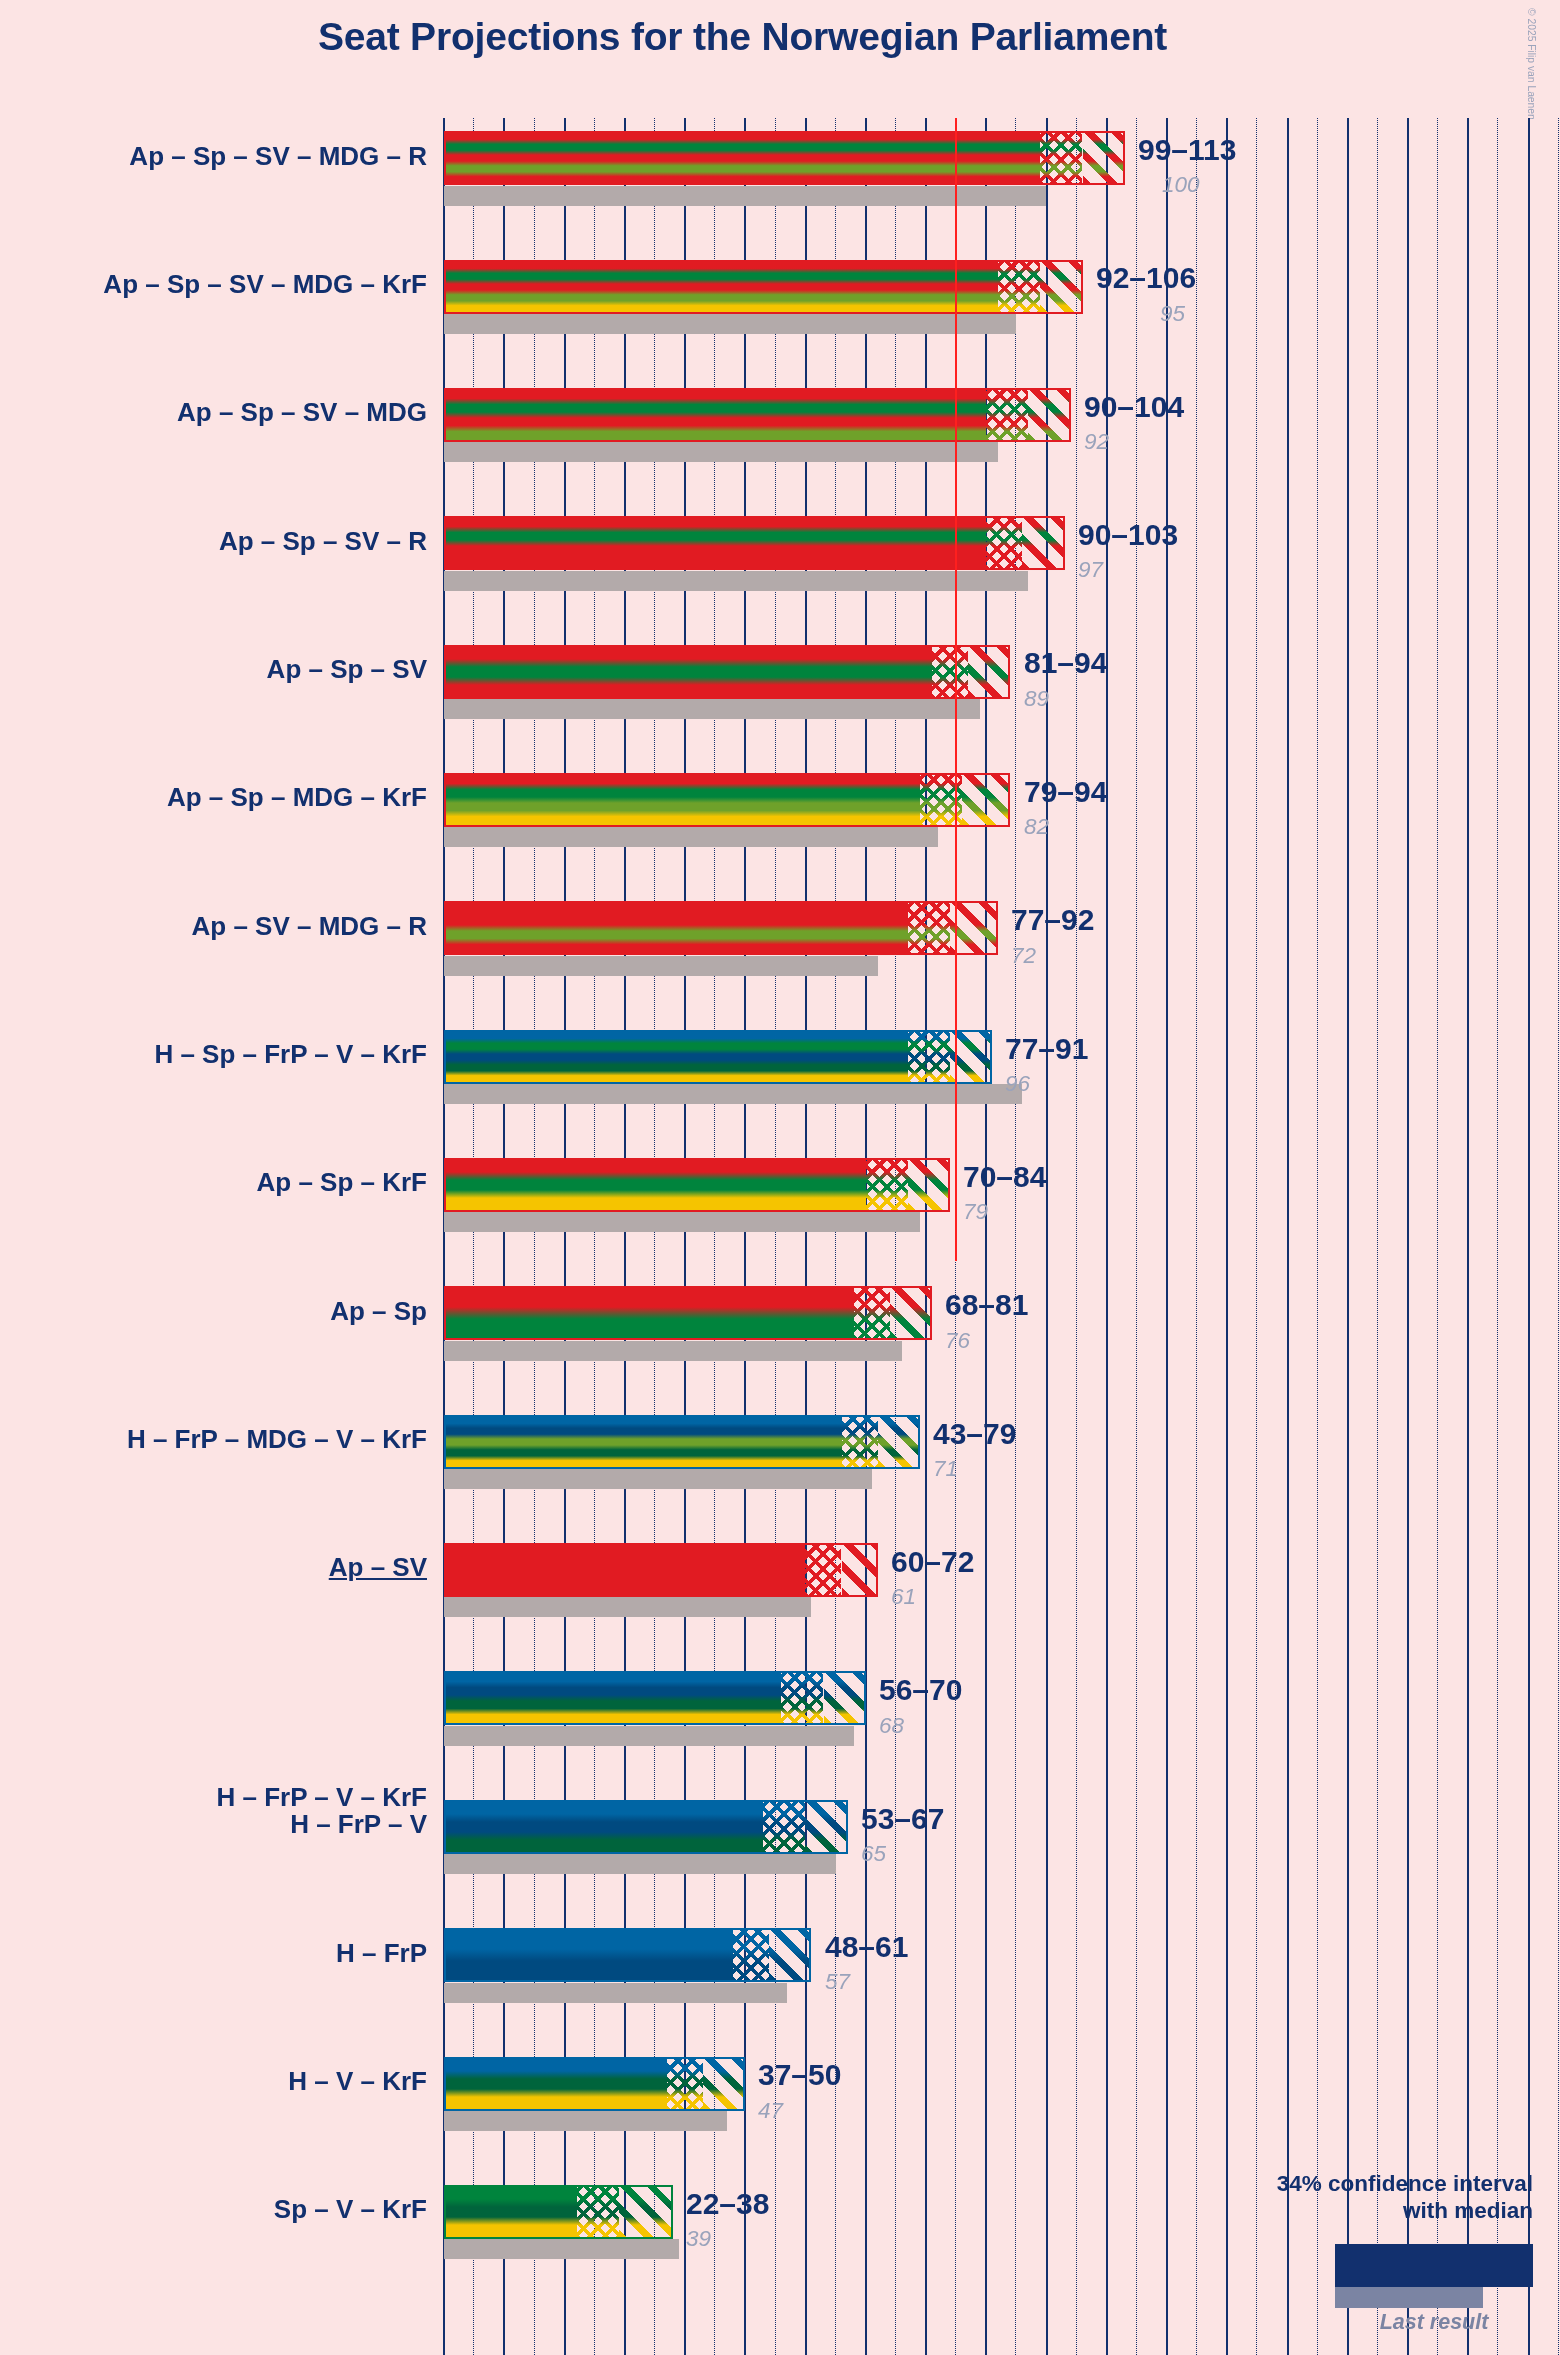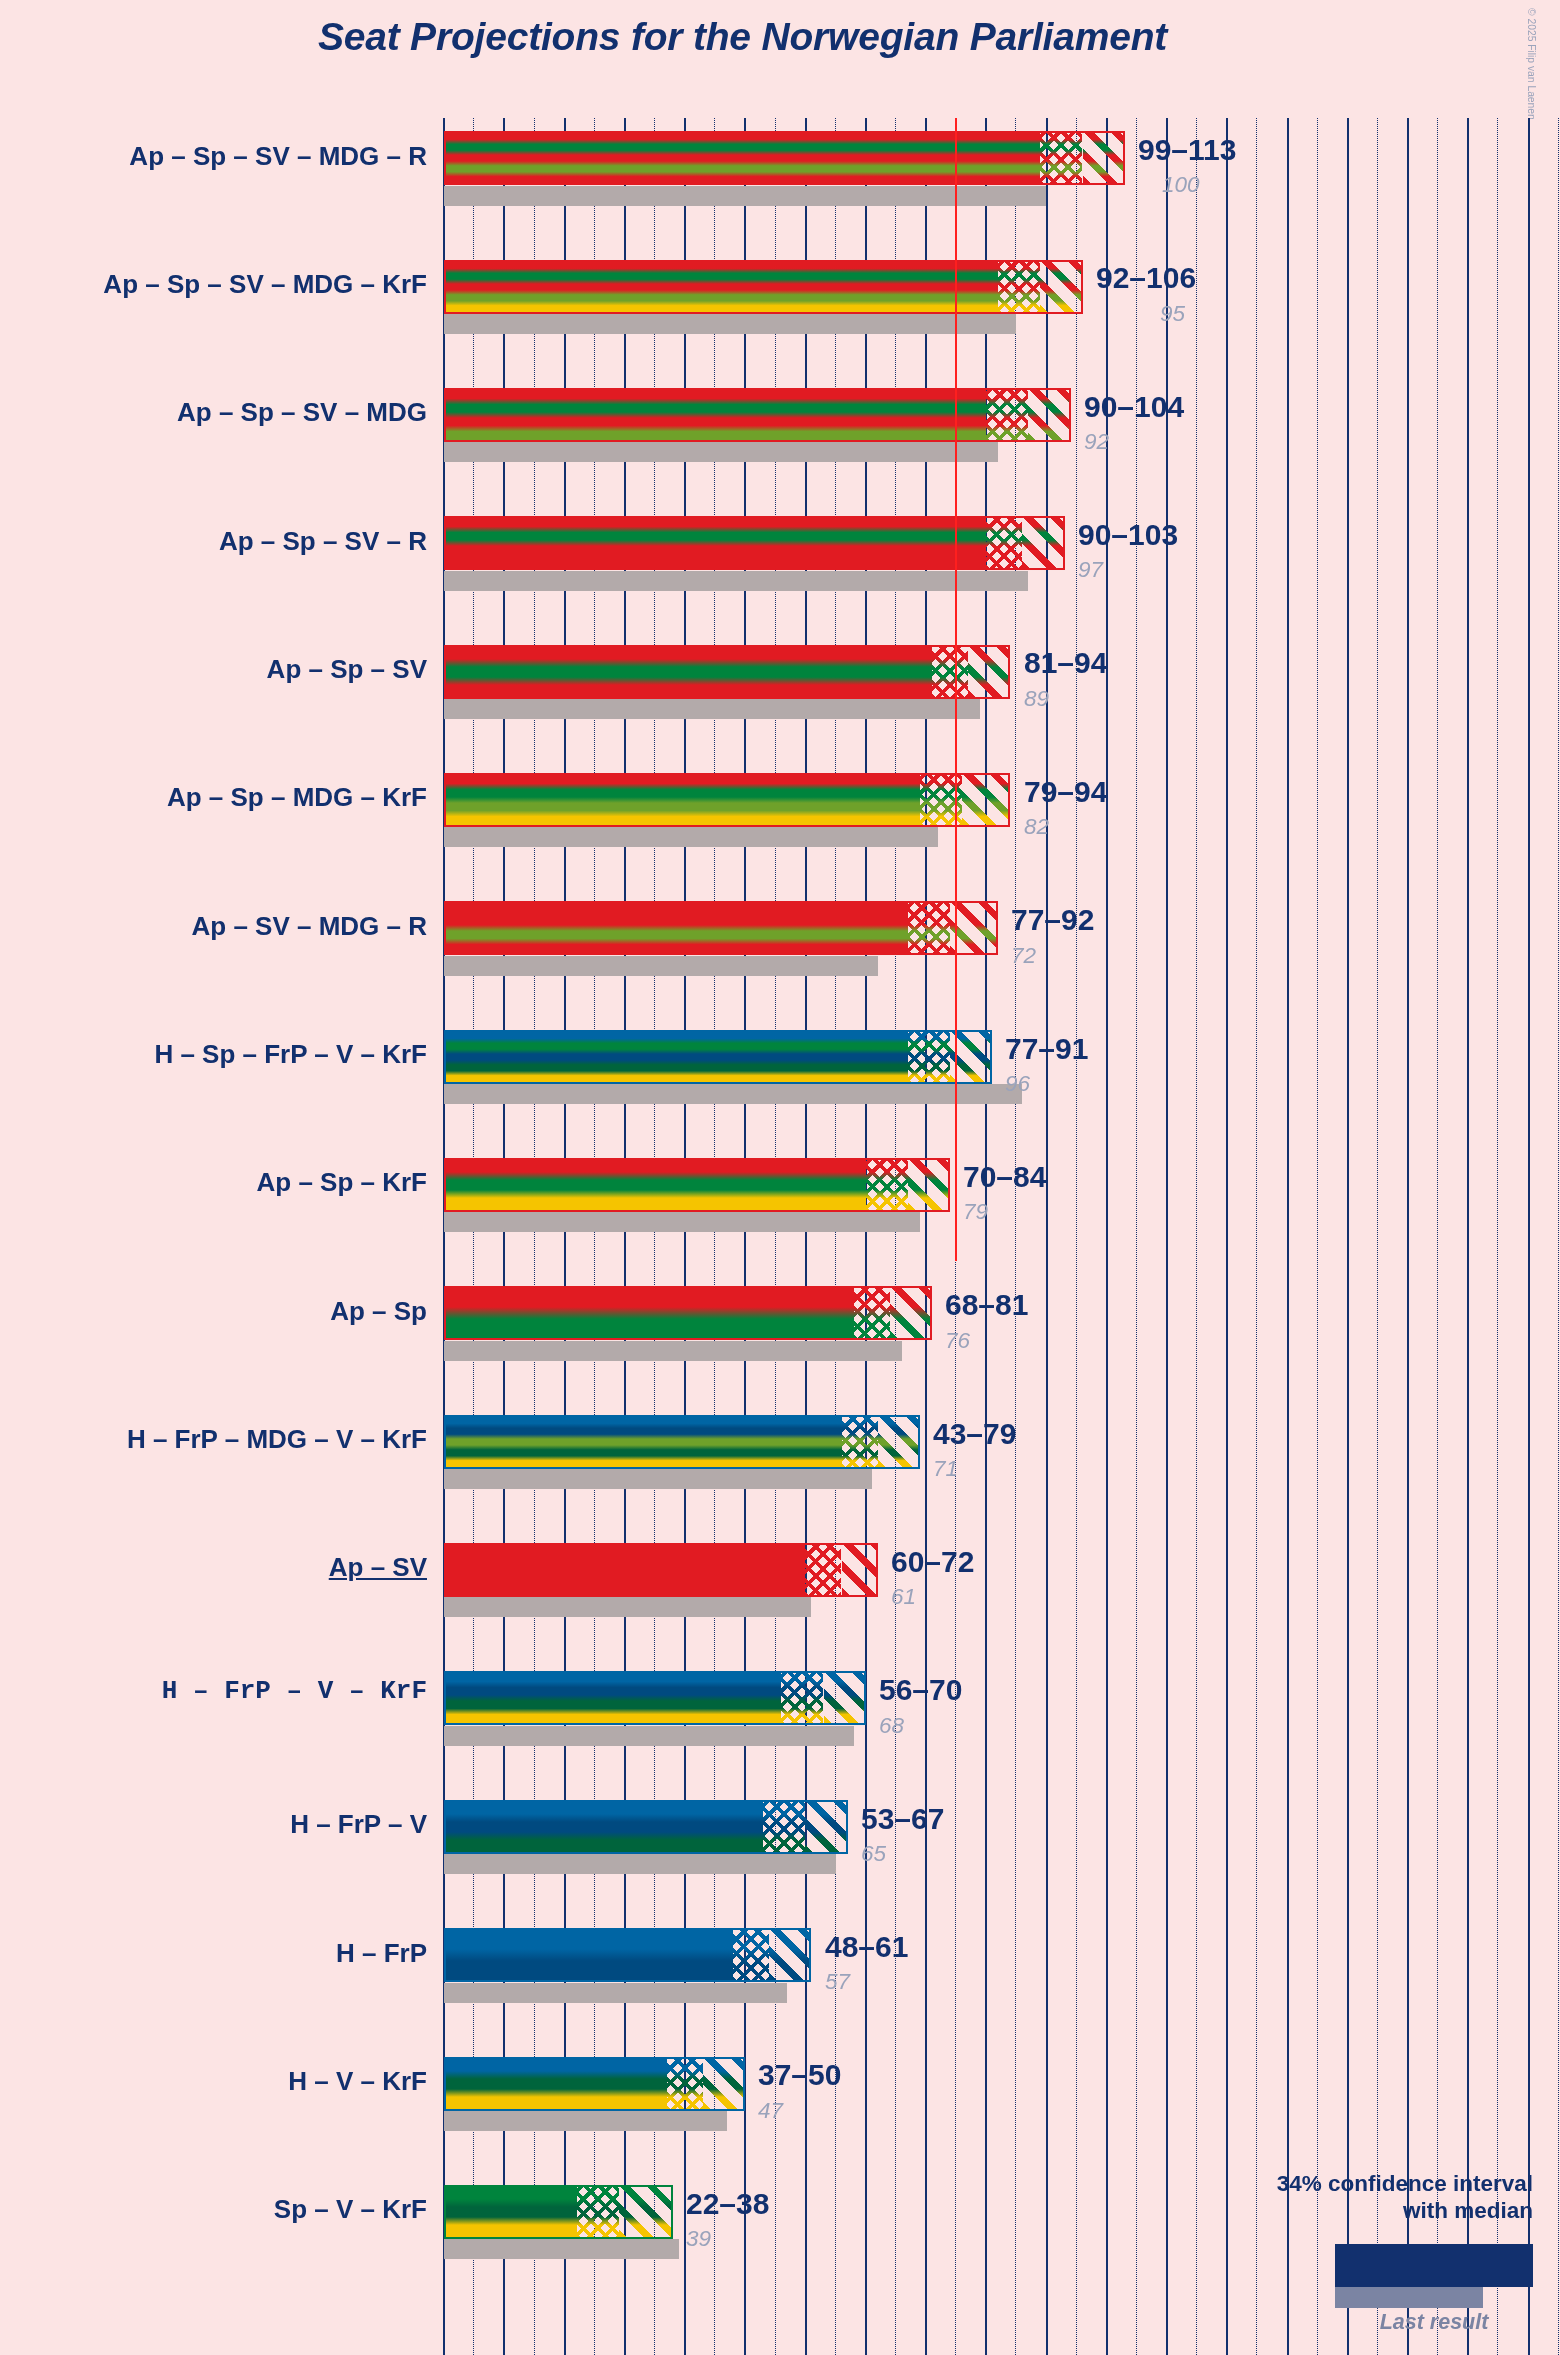--- a/index.html
+++ b/index.html
@@ -9,21 +9,20 @@
     font-family:"Liberation Sans", sans-serif;
     position:relative;overflow:hidden;
   }
   #chart-root{position:absolute;inset:0;}
 
   .title{
     position:absolute;top:15px;left:0;width:1485px;
     text-align:center;
     font-size:39px;font-weight:bold;color:#12306e;
     letter-spacing:-0.2px;
-    font-style:italic;
   }
   .subtitle{
     position:absolute;top:77px;left:0;width:1561px;
     text-align:center;
     font-size:23.4px;font-weight:bold;color:#12306e;
   }
   .copyright{
     position:absolute;top:7.5px;left:1537px;
     font-size:10.3px;color:#9aa3bb;
     transform-origin:left top;
@@ -261,21 +260,21 @@
       <div class="rowlabel hl" style="top: 1552px; right: 1134px;">Ap – SV</div>
       <div class="valrange" style="left: 891px; top: 1545px;">60–72</div>
       <div class="vallast" style="left: 891px; top: 1584px;">61</div>
       <div class="lastbar" style="left: 444px; top: 1726px; width: 410px; height: 19.7px;"></div>
       <div class="bar" style="left: 444px; top: 1671px; width: 422px; height: 54px;">
         <div class="barsolid" style="width: 337px; background: linear-gradient(rgb(0, 101, 164) 5.5%, rgb(0, 101, 164) 19.5%, rgb(0, 74, 128) 30.5%, rgb(0, 74, 128) 44.5%, rgb(0, 100, 60) 55.5%, rgb(0, 100, 60) 69.5%, rgb(245, 196, 0) 80.5%, rgb(245, 196, 0) 94.5%);"></div>
         <div class="barmed" style="left: 337px; width: 42px; background: linear-gradient(rgb(0, 101, 164) 5.5%, rgb(0, 101, 164) 19.5%, rgb(0, 74, 128) 30.5%, rgb(0, 74, 128) 44.5%, rgb(0, 100, 60) 55.5%, rgb(0, 100, 60) 69.5%, rgb(245, 196, 0) 80.5%, rgb(245, 196, 0) 94.5%); mask-image: repeating-linear-gradient(45deg, rgb(0, 0, 0) 0px, rgb(0, 0, 0) 3.7px, transparent 3.7px, transparent 10.3px), repeating-linear-gradient(-45deg, rgb(0, 0, 0) 0px, rgb(0, 0, 0) 3.7px, transparent 3.7px, transparent 10.3px);"></div>
         <div class="barhi" style="left: 380px; width: 42px; background: linear-gradient(rgb(0, 101, 164) 5.5%, rgb(0, 101, 164) 19.5%, rgb(0, 74, 128) 30.5%, rgb(0, 74, 128) 44.5%, rgb(0, 100, 60) 55.5%, rgb(0, 100, 60) 69.5%, rgb(245, 196, 0) 80.5%, rgb(245, 196, 0) 94.5%); mask-image: repeating-linear-gradient(45deg, rgb(0, 0, 0) 0px, rgb(0, 0, 0) 6.6px, transparent 6.6px, transparent 19px);"></div>
         <div class="baroutline" style="width: 100%; border: 2.8px solid rgb(0, 101, 164);"></div>
       </div>
-      <div class="rowlabel" style="top: 1676px; right: 1134px; font-family: Liberation Mono, monospace;">H – FrP – V – KrF</div>
+      <div class="rowlabel" style="top: 1782px; right: 1134px;">H – FrP – V – KrF</div>
       <div class="valrange" style="left: 879px; top: 1673px;">56–70</div>
       <div class="vallast" style="left: 879px; top: 1713px;">68</div>
       <div class="lastbar" style="left: 444px; top: 1854px; width: 392px; height: 19.7px;"></div>
       <div class="bar" style="left: 444px; top: 1800px; width: 404px; height: 54px;">
         <div class="barsolid" style="width: 319px; background: linear-gradient(rgb(0, 101, 164) 7.3%, rgb(0, 101, 164) 26%, rgb(0, 74, 128) 40.7%, rgb(0, 74, 128) 59.3%, rgb(0, 100, 60) 74%, rgb(0, 100, 60) 92.7%);"></div>
         <div class="barmed" style="left: 319px; width: 42px; background: linear-gradient(rgb(0, 101, 164) 7.3%, rgb(0, 101, 164) 26%, rgb(0, 74, 128) 40.7%, rgb(0, 74, 128) 59.3%, rgb(0, 100, 60) 74%, rgb(0, 100, 60) 92.7%); mask-image: repeating-linear-gradient(45deg, rgb(0, 0, 0) 0px, rgb(0, 0, 0) 3.7px, transparent 3.7px, transparent 10.3px), repeating-linear-gradient(-45deg, rgb(0, 0, 0) 0px, rgb(0, 0, 0) 3.7px, transparent 3.7px, transparent 10.3px);"></div>
         <div class="barhi" style="left: 361px; width: 42px; background: linear-gradient(rgb(0, 101, 164) 7.3%, rgb(0, 101, 164) 26%, rgb(0, 74, 128) 40.7%, rgb(0, 74, 128) 59.3%, rgb(0, 100, 60) 74%, rgb(0, 100, 60) 92.7%); mask-image: repeating-linear-gradient(45deg, rgb(0, 0, 0) 0px, rgb(0, 0, 0) 6.6px, transparent 6.6px, transparent 19px);"></div>
         <div class="baroutline" style="width: 100%; border: 2.8px solid rgb(0, 101, 164);"></div>
       </div>
       <div class="rowlabel" style="top: 1809px; right: 1134px;">H – FrP – V</div>

